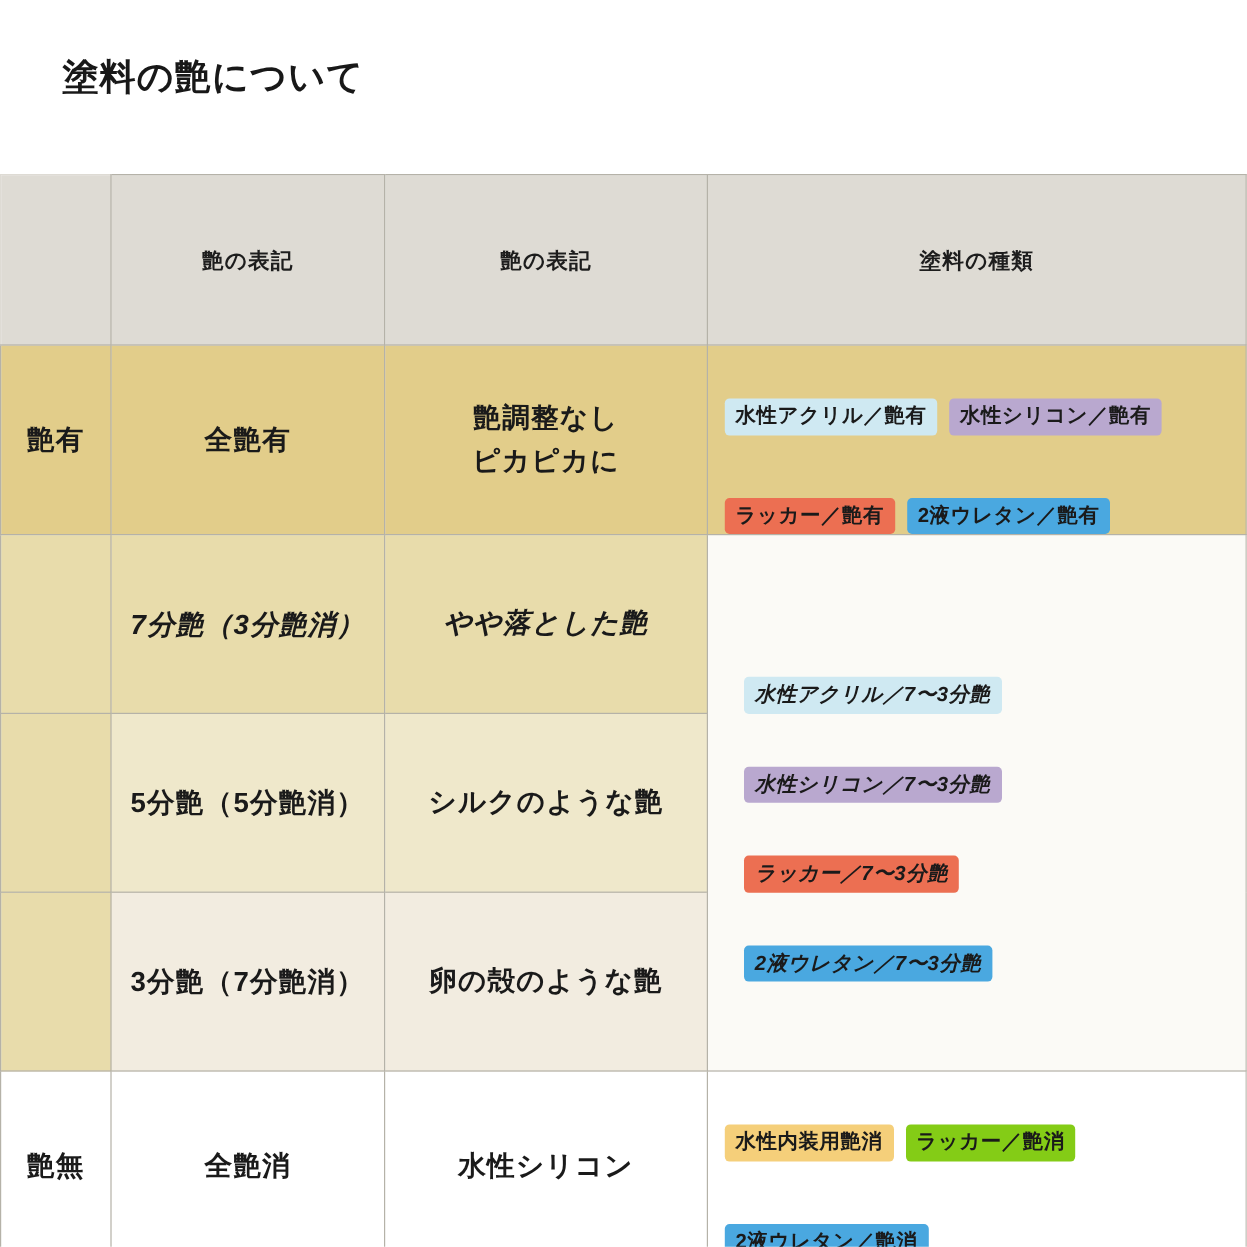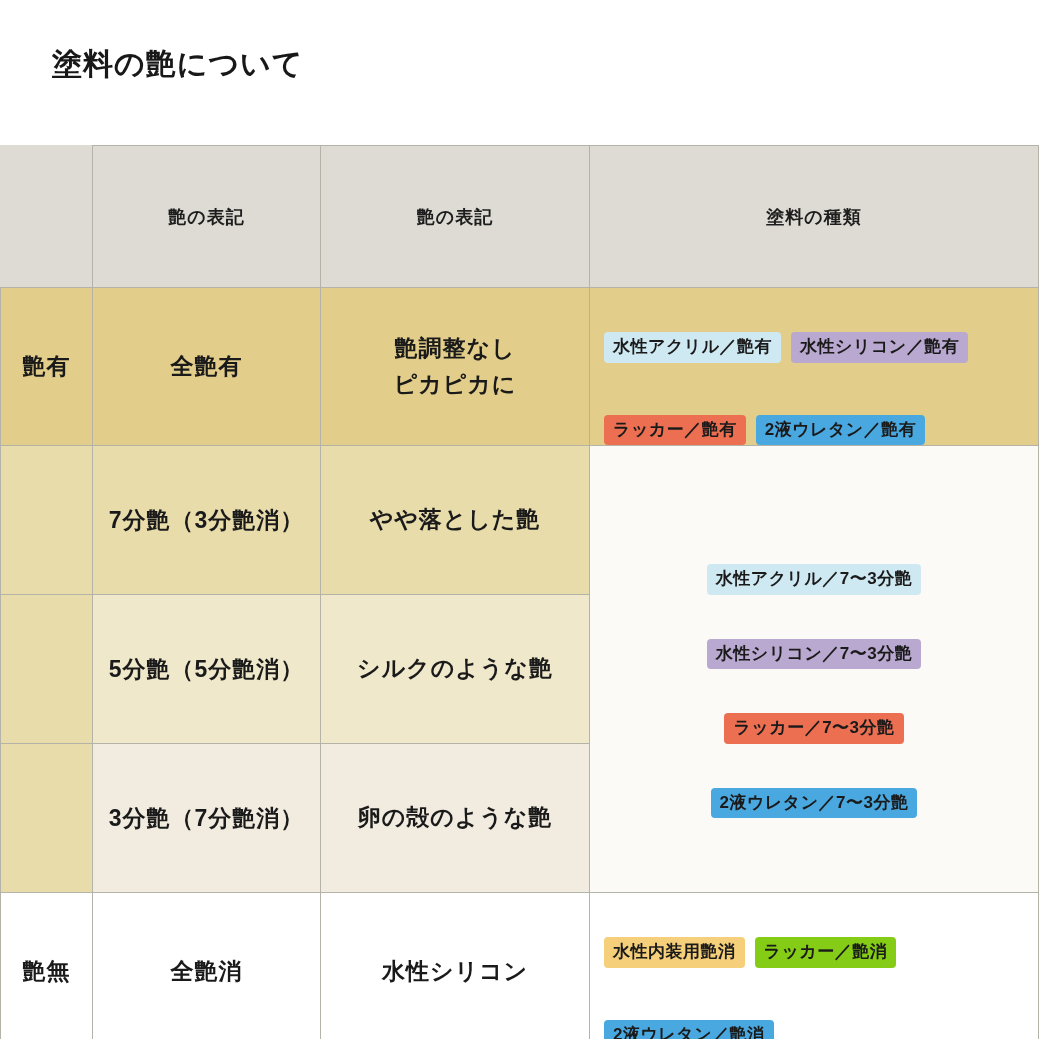--- a/index.html
+++ b/index.html
@@ -90,21 +90,21 @@
 
   .r1-d { background: #e2cd8a; }
   .r2-d, .r3-d, .r4-d { background: #fbfaf6; }
   .r5-d { background: #ffffff; }
 
   .rowhead-cell-1 { background: #e2cd8a; }
   .rowhead-cell-mid { background: #e8dcab; }
   .rowhead-cell-5 { background: #ffffff; }
 
   .row-h-1 { height: 129px; }
-  .row-h-2 { height: 149px; }
+  .row-h-2 { height: 149px; font-style: italic; }
   .row-h-3 { height: 149px; }
   .row-h-4 { height: 149px; }
   .row-h-5 { height: 155px; }
 
   .tags {
     display: flex;
     flex-wrap: wrap;
     gap: 8px 10px;
     padding: 0 14px;
     justify-content: flex-start;
@@ -118,21 +118,21 @@
     padding: 5px 9px 6px 9px;
     border-radius: 4px;
     color: #1a1a1a;
     white-space: nowrap;
     line-height: 1.15;
     margin-top: 44px;
   }
   .tags-stack {
     display: flex;
     flex-direction: column;
-    align-items: center;
+    align-items: flex-start;
     gap: 0;
     padding: 0 30px;
   }
 </style>
 </head>
 <body>
 
 <div class="page">
 
   <div class="page-title">塗料の艶について</div>

